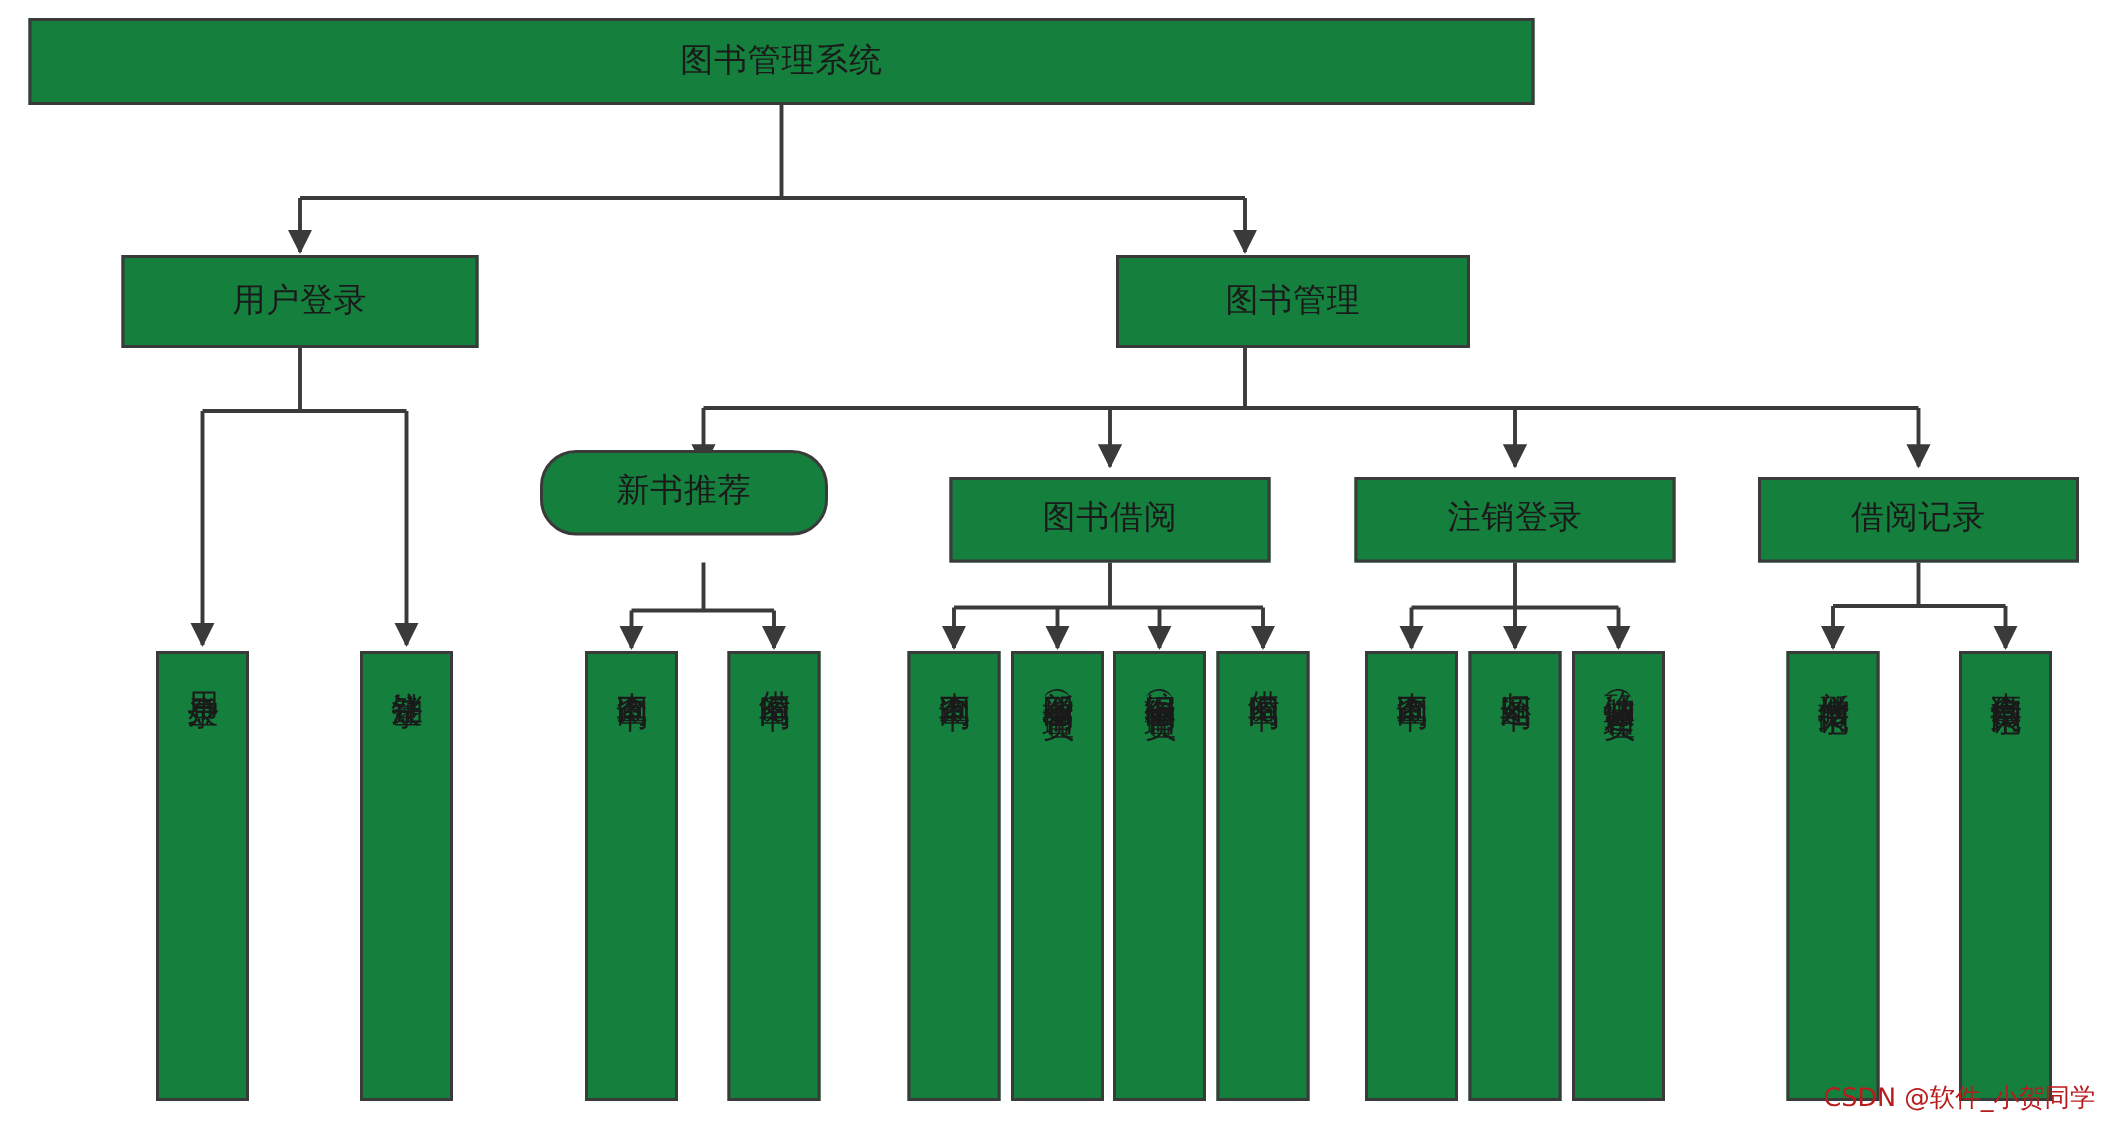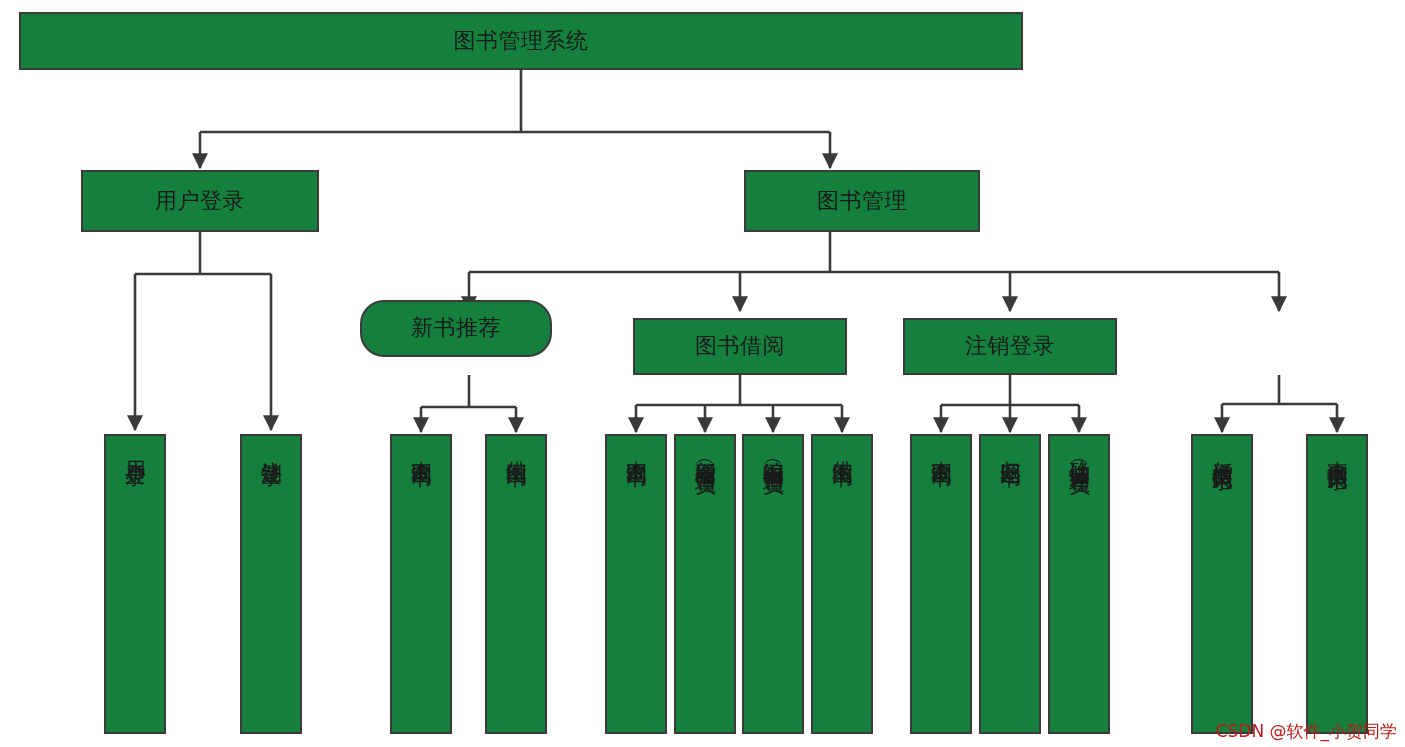--- a/index.html
+++ b/index.html
@@ -141,20 +141,23 @@
 
   <div class="node horiz" style="left:360px; top:300px; width:192px; height:57px;border-radius:24px;">
     <span class="node-label">新书推荐</span>
   </div>
   <div class="node horiz" style="left:633px; top:318px; width:214px; height:57px;">
     <span class="node-label">图书借阅</span>
   </div>
   <div class="node horiz" style="left:903px; top:318px; width:214px; height:57px;">
     <span class="node-label">注销登录</span>
   </div>
+  <div class="node horiz" style="left:1172px; top:318px; width:214px; height:57px;">
+    <span class="node-label">借阅记录</span>
+  </div>
 
   <div class="node vert" style="left:104px; top:434px; width:62px; height:300px;">
     <span class="node-label">用户登录</span>
   </div>
   <div class="node vert" style="left:240px; top:434px; width:62px; height:300px;">
     <span class="node-label">注销登录</span>
   </div>
 
   <div class="node vert" style="left:390px; top:434px; width:62px; height:300px;">
     <span class="node-label">查询图书</span>

